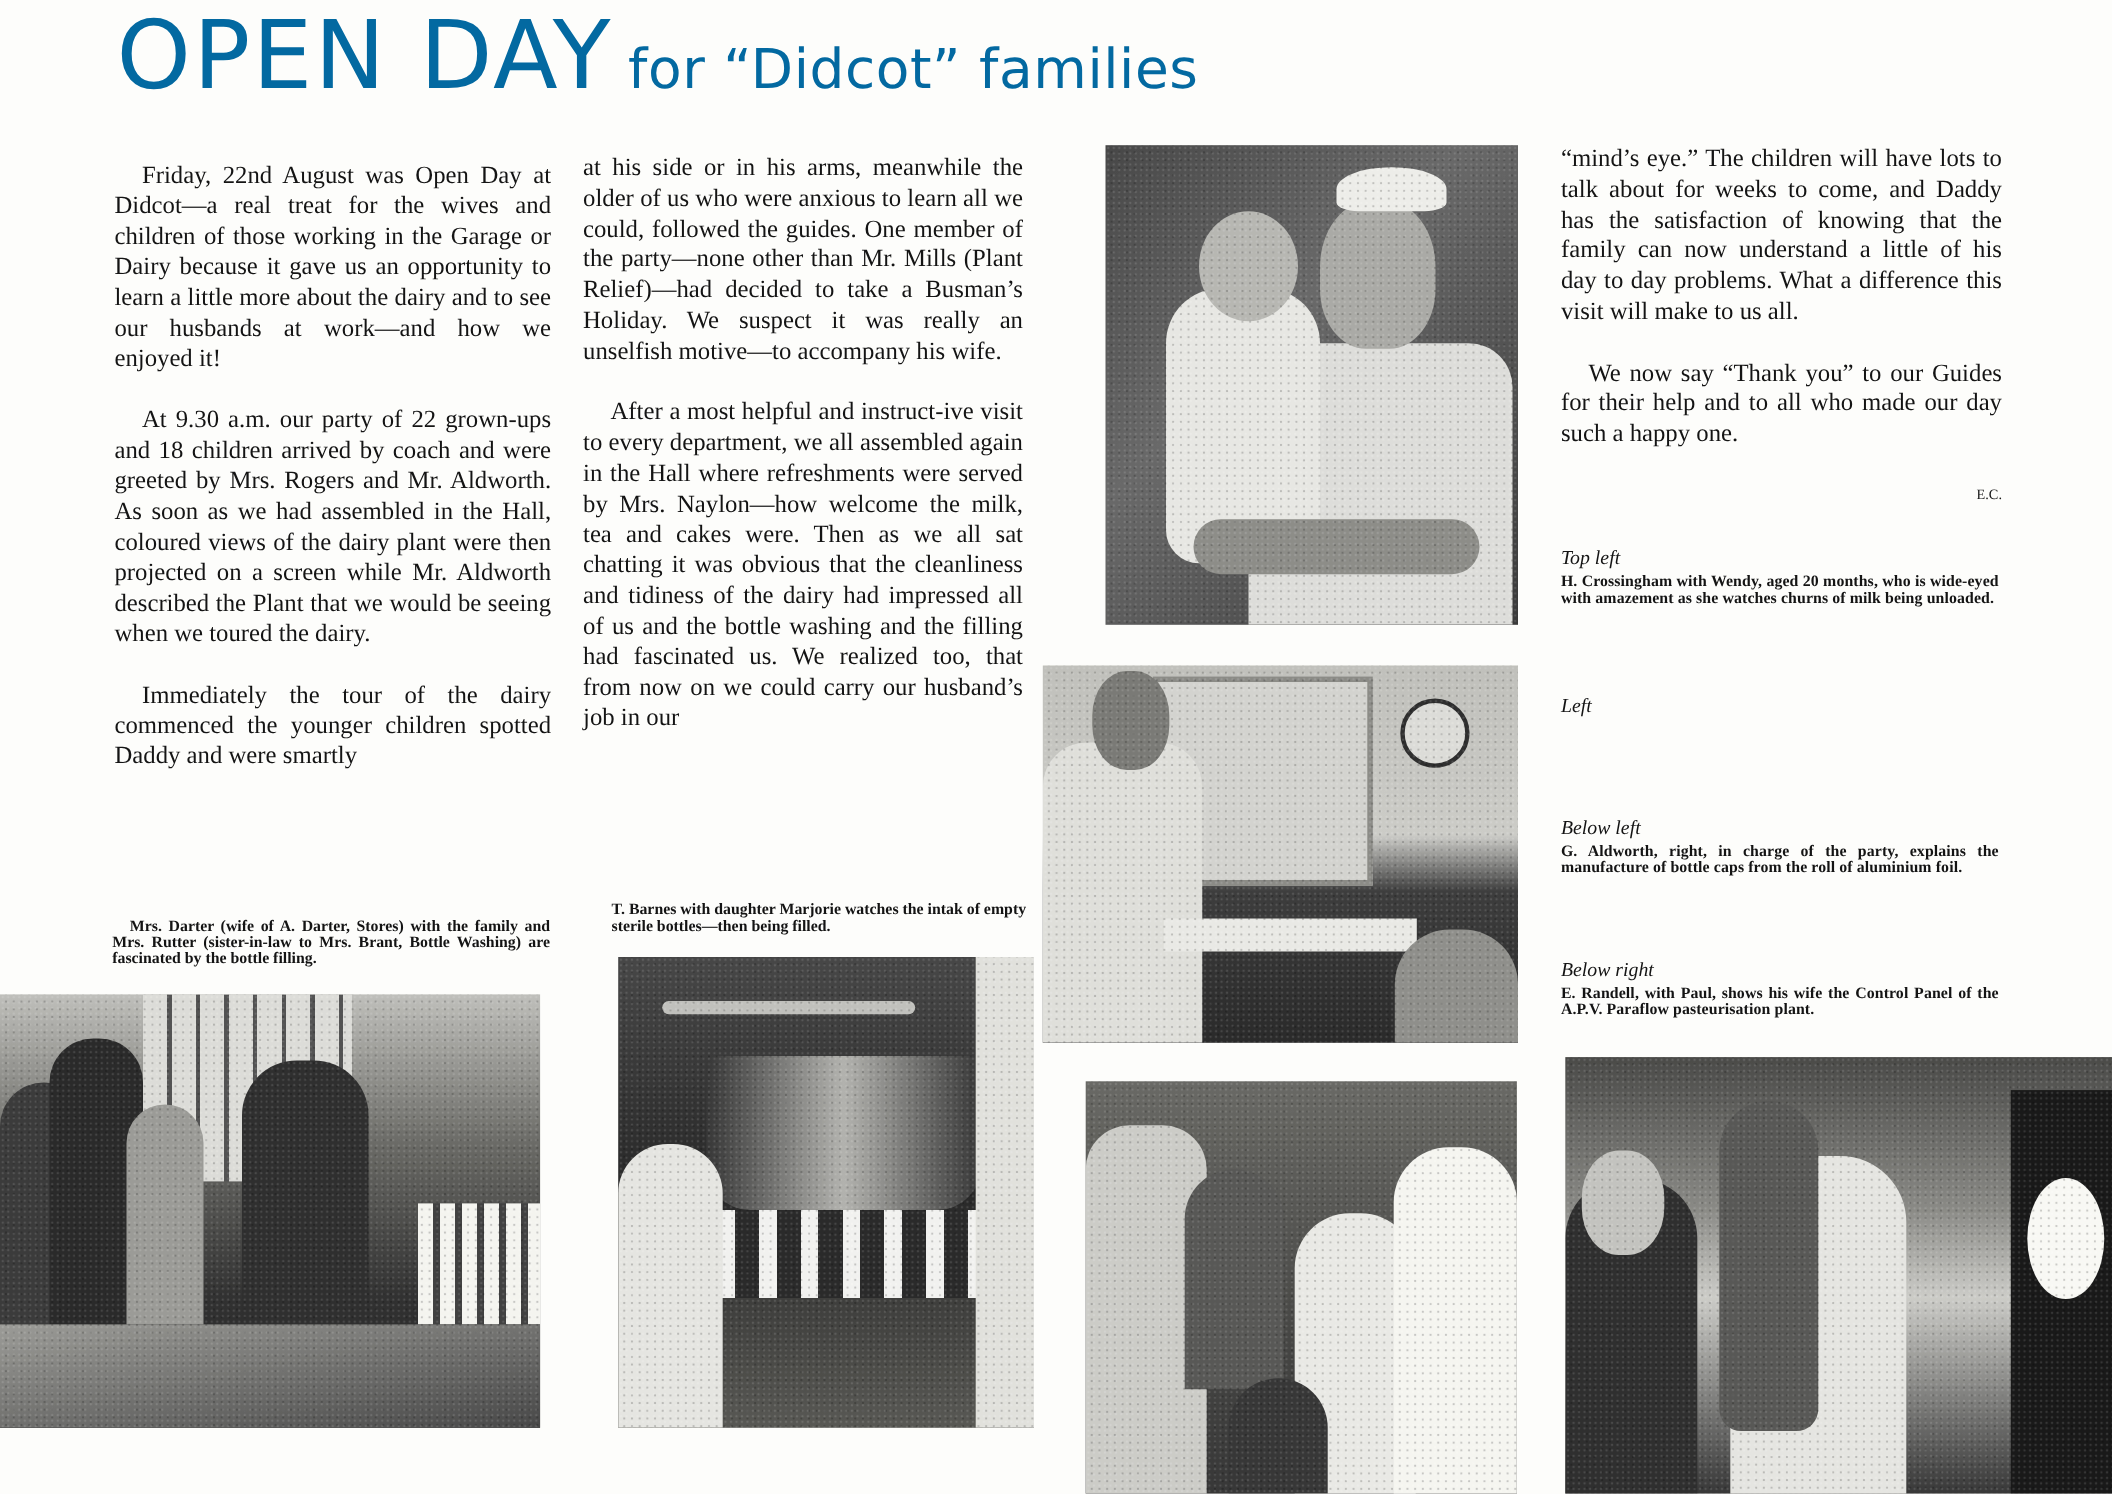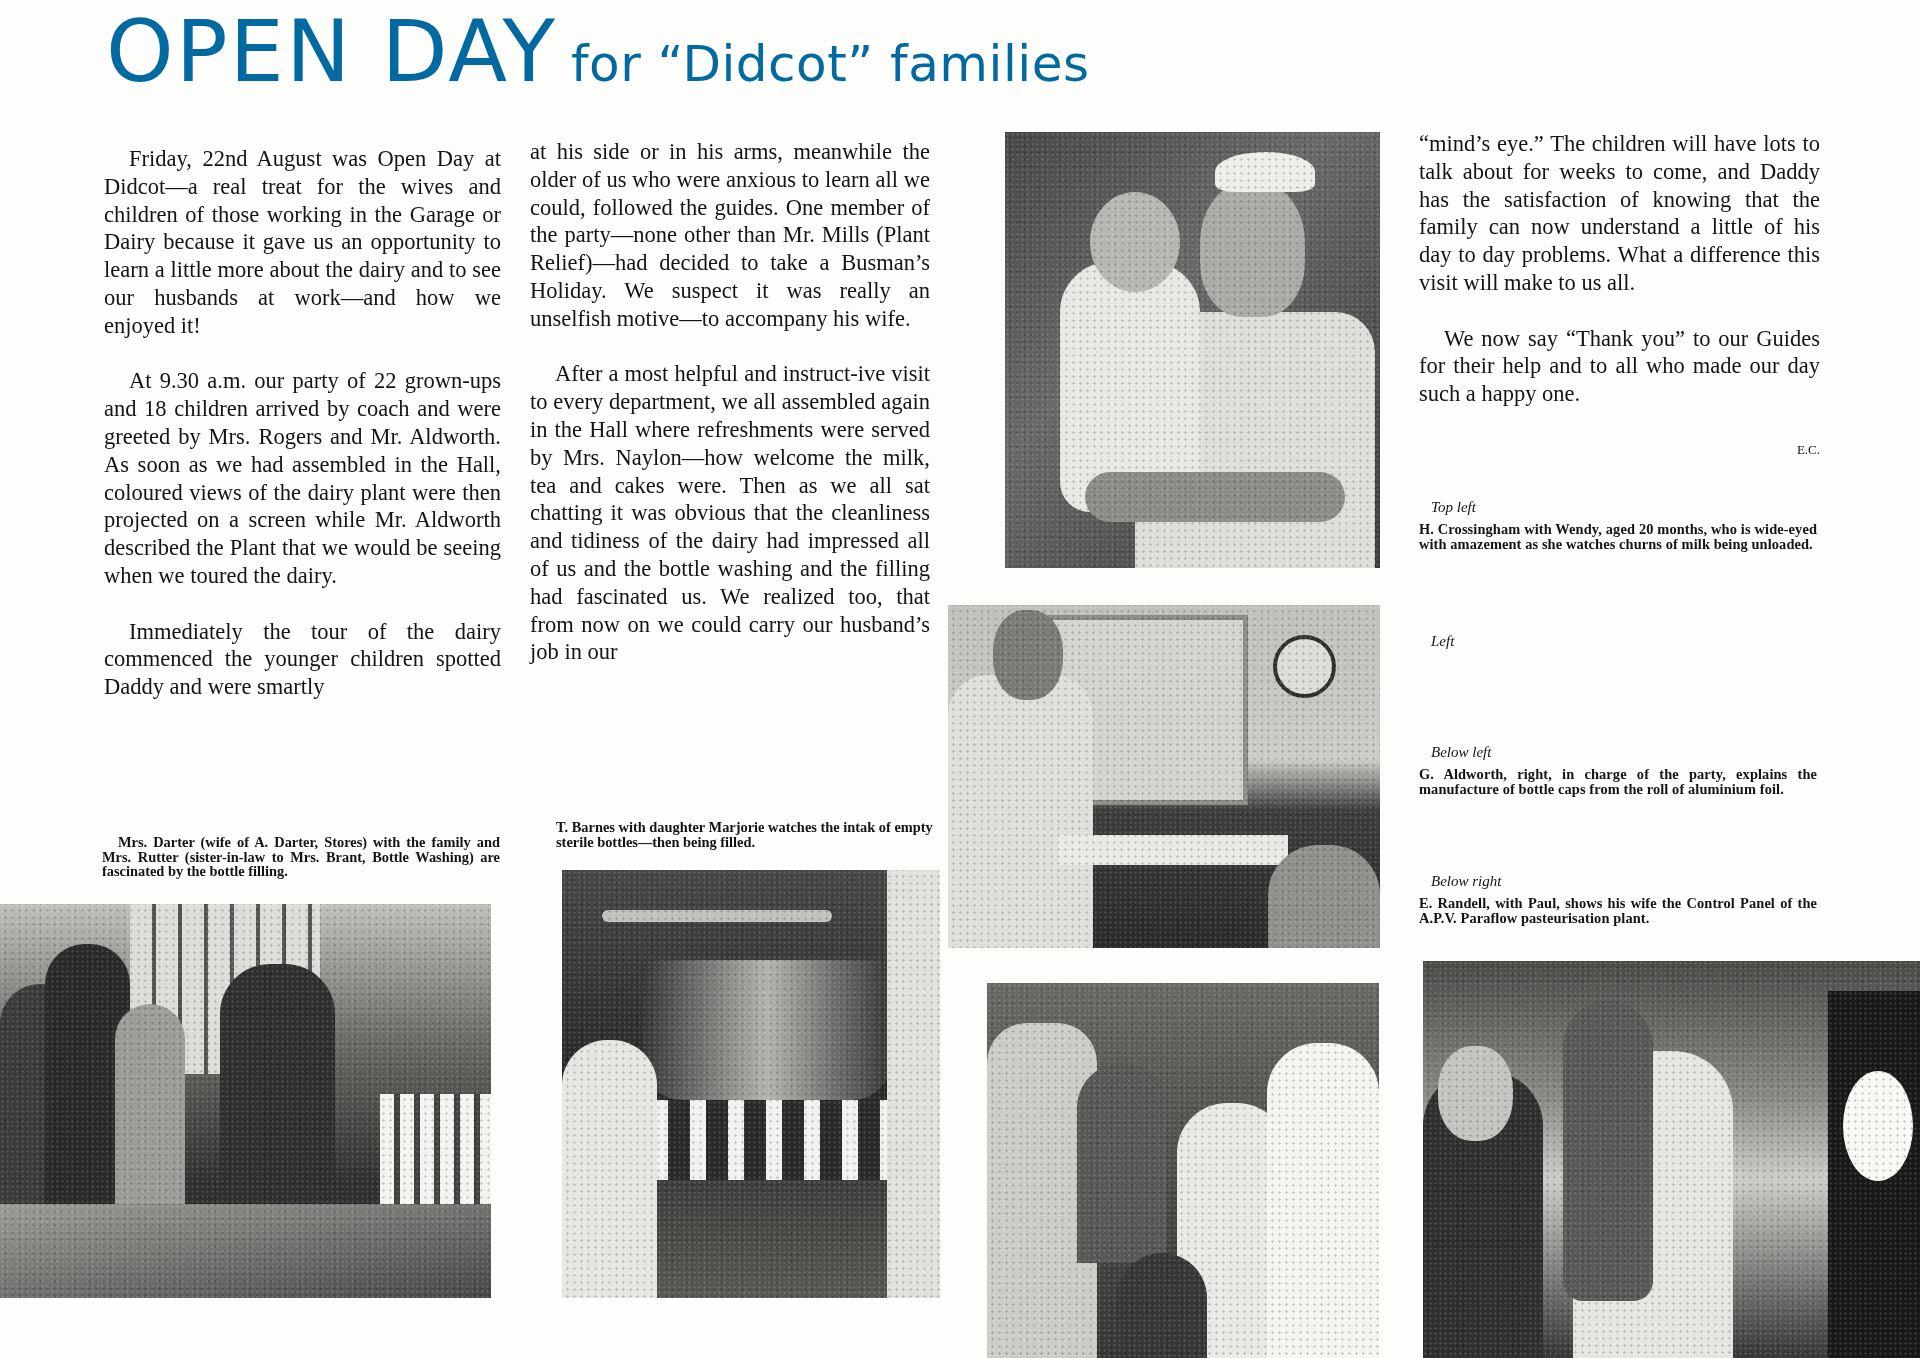--- a/index.html
+++ b/index.html
@@ -17,21 +17,21 @@
   .title .big { font-size: 86px; letter-spacing: 2px; font-weight: 500; }
   .title .small { font-size: 50px; margin-left: 14px; letter-spacing: 0.5px; }
   .col {
     font-size: 22.5px; line-height: 27.8px; text-align: justify;
     text-align-last: auto; hyphens: none;
   }
   .col p { margin: 0 0 27.8px 0; text-indent: 25px; }
   .col p.cont { text-indent: 0; }
   .col p:last-child { margin-bottom: 0; }
   .sig { text-align: right; font-size: 13px; margin-top: 6px; }
-  .cap-label { font-style: italic; font-size: 15px; line-height: 18px; margin: 0 0 6px 12px; }
+  .cap-label { font-style: italic; font-size: 18px; line-height: 18px; margin: 0 0 6px 0; }
   .cap-text { font-weight: bold; font-size: 14.4px; line-height: 14.5px; text-align: justify; margin: 0; letter-spacing: 0.1px; }
   .photo-cap { font-weight: bold; font-size: 14.4px; line-height: 14.5px; margin: 0; }
   .photo {
     overflow: hidden;
     background: #6e6e6e;
     filter: contrast(1.05);
   }
   .photo .shape { position: absolute; }
   .grain {
     position: absolute; inset: 0;

